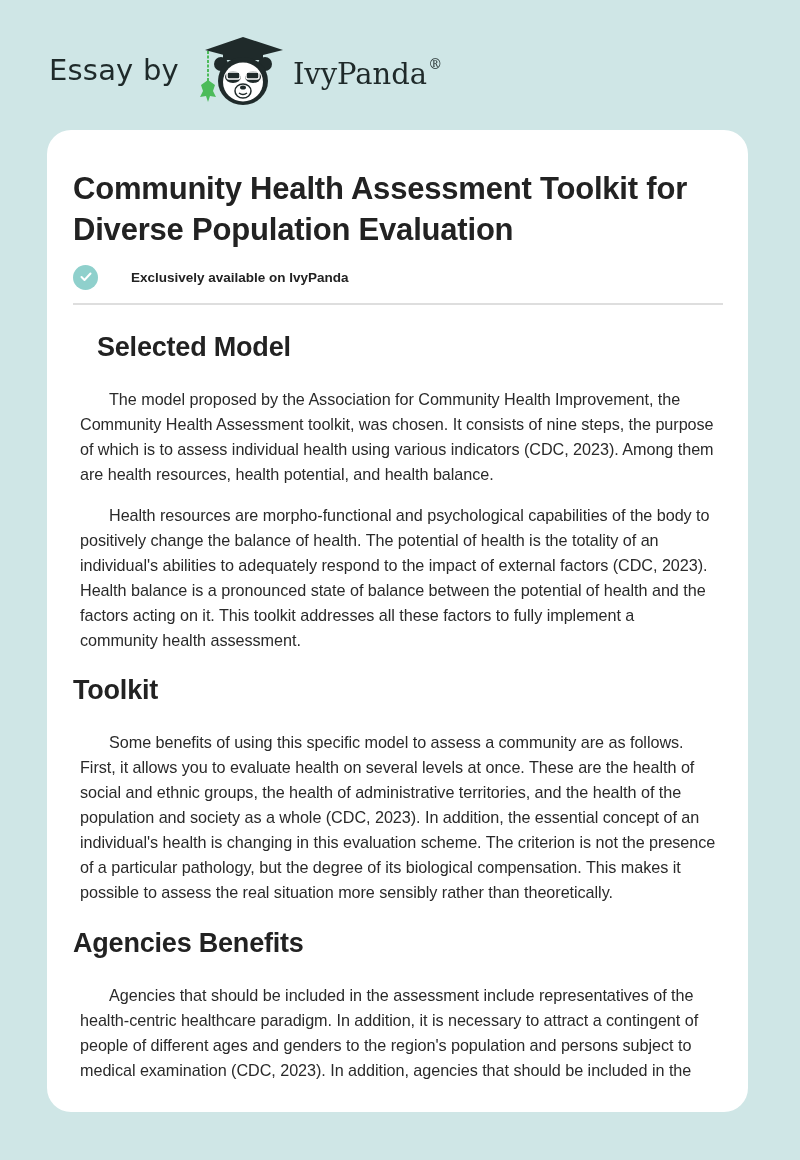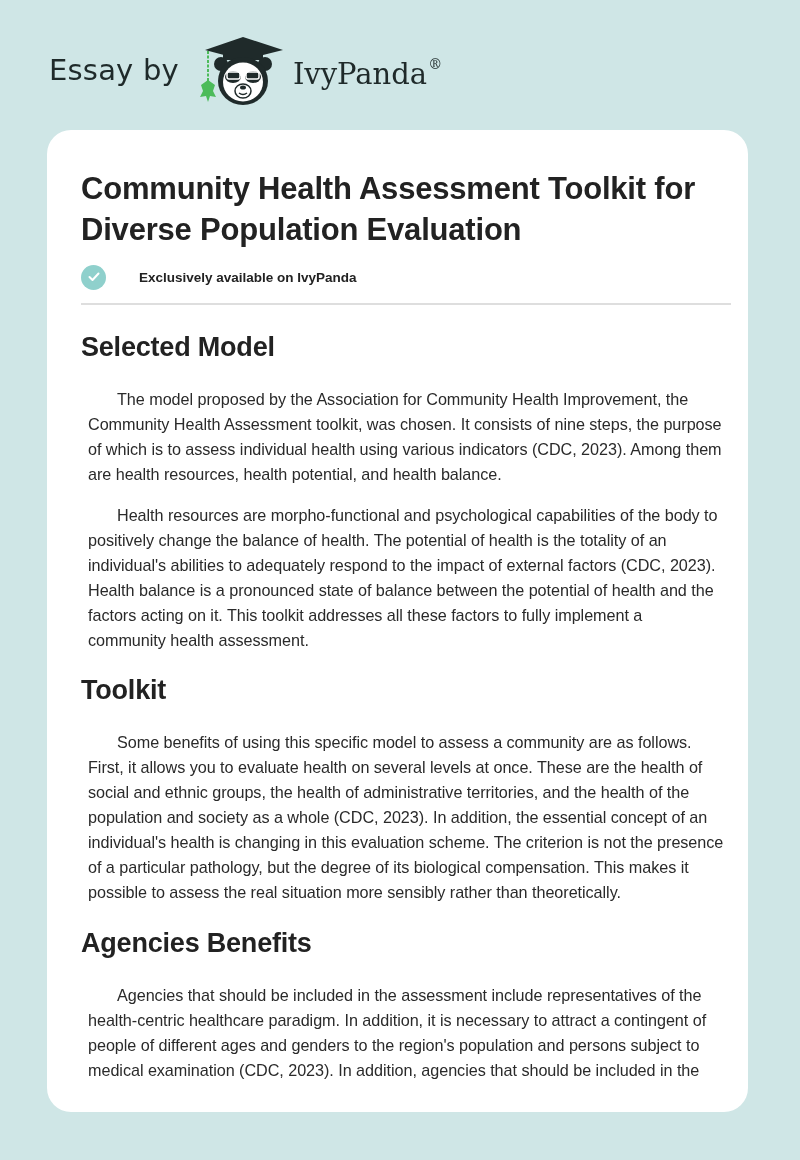--- a/index.html
+++ b/index.html
@@ -64,21 +64,21 @@
       left: 47px;
       top: 130px;
       width: 701px;
       height: 982px;
       background: #ffffff;
       border-radius: 24px;
       overflow: hidden;
     }
     .card-inner {
       position: absolute;
-      left: 34px;
+      left: 26px;
       top: 0;
       width: 650px;
     }
     .title {
       margin: 38px 0 0 0;
       font-size: 31px;
       line-height: 41px;
       font-weight: bold;
       color: #222;
       letter-spacing: -0.2px;
@@ -173,21 +173,21 @@
       <span class="check-badge">
         <svg width="12" height="10" viewBox="0 0 12 10" xmlns="http://www.w3.org/2000/svg">
           <path d="M1.5,5 L4.5,8 L10.5,1.5" stroke="#ffffff" stroke-width="2" fill="none" stroke-linecap="round" stroke-linejoin="round"></path>
         </svg>
       </span>
       <span class="exclusive-text">Exclusively available on IvyPanda</span>
     </div>
 
     <div class="divider"></div>
 
-    <h2 class="section-heading" style="margin-top:25px;">Selected Model</h2>
+    <h2 class="section-heading" style="margin-top:25px;margin-left:24px;">Selected Model</h2>
     <p class="para" style="margin-top:23px;">The model proposed by the Association for Community Health Improvement, the Community Health Assessment toolkit, was chosen. It consists of nine steps, the purpose of which is to assess individual health using various indicators (CDC, 2023). Among them are health resources, health potential, and health balance.</p>
     <p class="para" style="margin-top:16px;">Health resources are morpho-functional and psychological capabilities of the body to positively change the balance of health. The potential of health is the totality of an individual's abilities to adequately respond to the impact of external factors (CDC, 2023). Health balance is a pronounced state of balance between the potential of health and the factors acting on it. This toolkit addresses all these factors to fully implement a community health assessment.</p>
 
     <h2 class="section-heading" style="margin-top:20px;">Toolkit</h2>
     <p class="para" style="margin-top:23px;">Some benefits of using this specific model to assess a community are as follows. First, it allows you to evaluate health on several levels at once. These are the health of social and ethnic groups, the health of administrative territories, and the health of the population and society as a whole (CDC, 2023). In addition, the essential concept of an individual's health is changing in this evaluation scheme. The criterion is not the presence of a particular pathology, but the degree of its biological compensation. This makes it possible to assess the real situation more sensibly rather than theoretically.</p>
 
     <h2 class="section-heading" style="margin-top:21px;">Agencies Benefits</h2>
     <p class="para" style="margin-top:23px;">Agencies that should be included in the assessment include representatives of the health-centric healthcare paradigm. In addition, it is necessary to attract a contingent of people of different ages and genders to the region's population and persons subject to medical examination (CDC, 2023). In addition, agencies that should be included in the</p>
   </div>
 </main>

